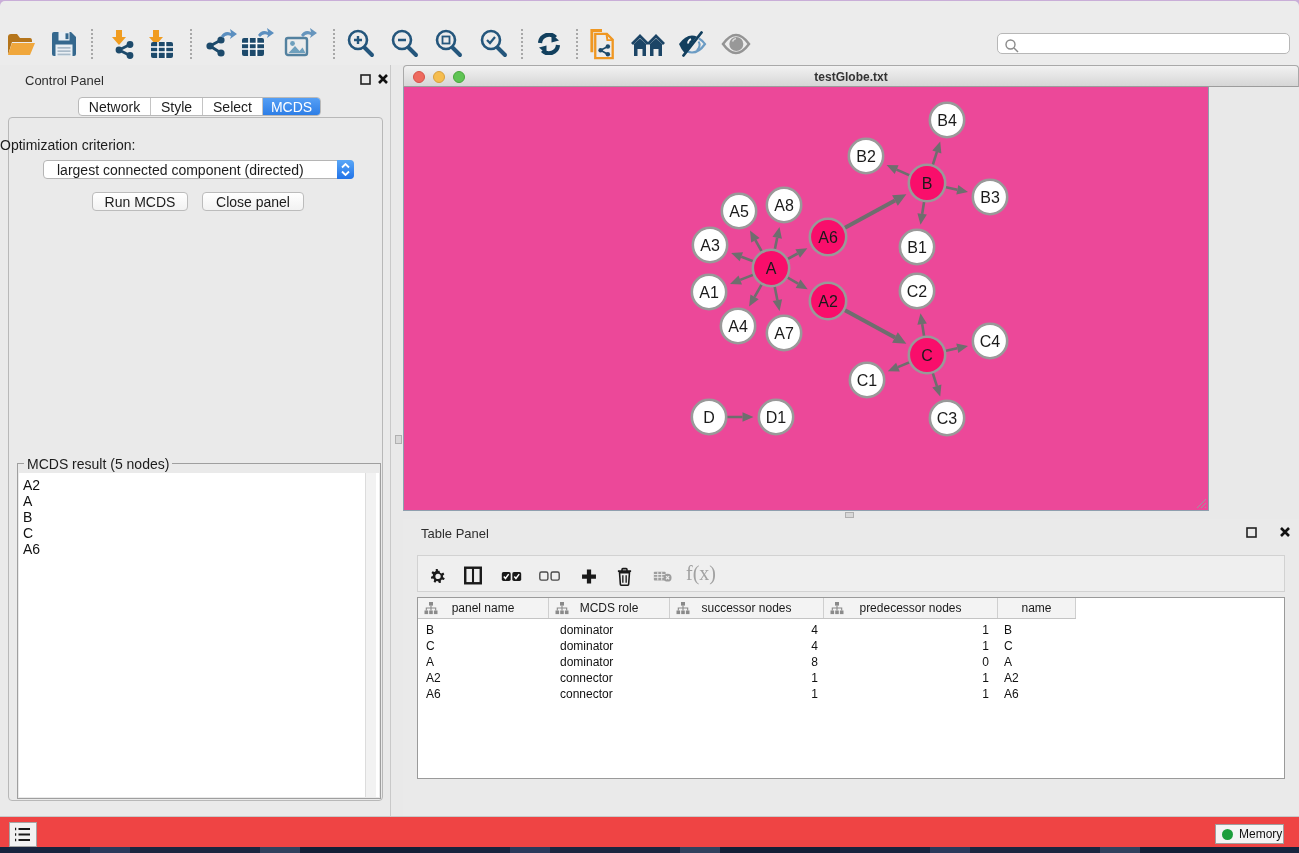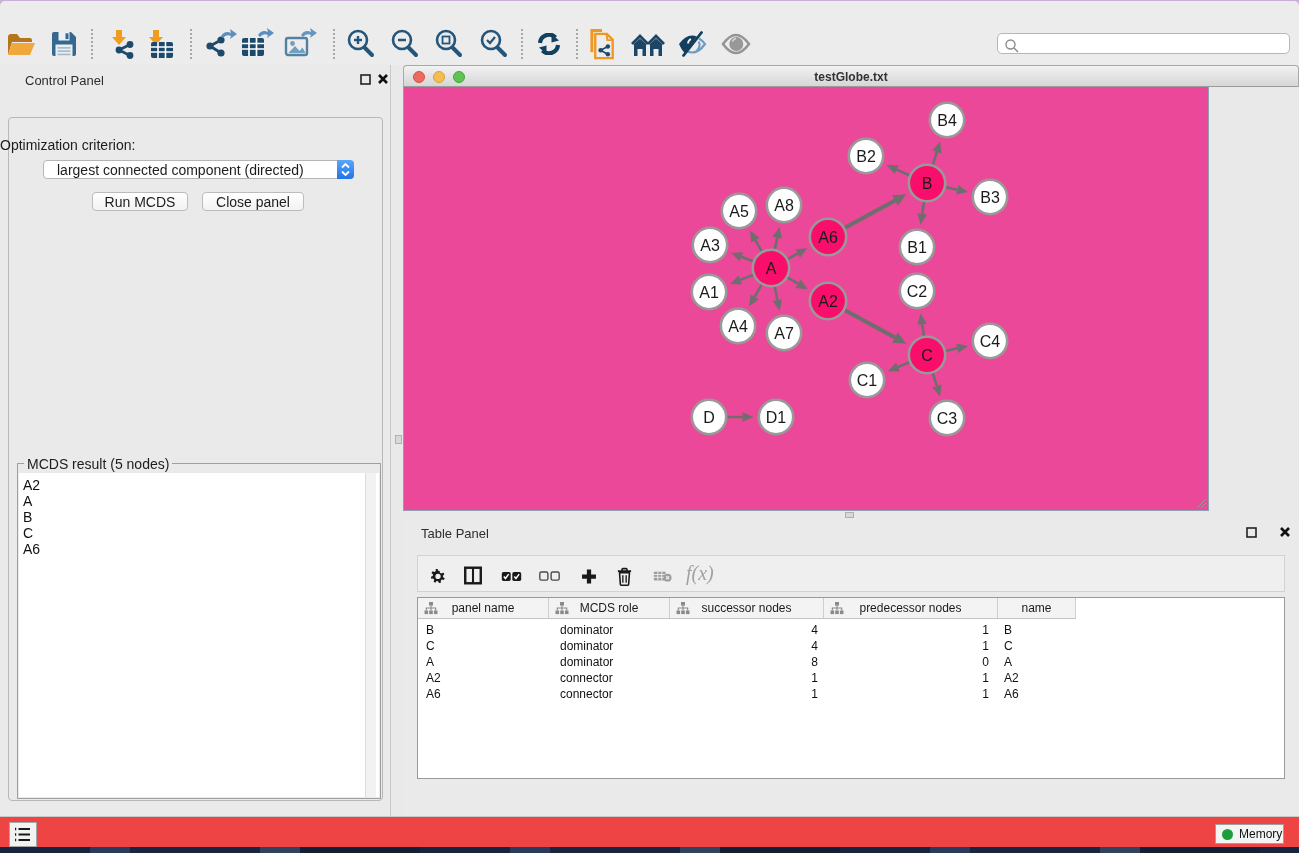--- a/index.html
+++ b/index.html
@@ -209,20 +209,26 @@
 <div id="main">
  <div id="cpanel">
   <div class="ptitle" style="left:25px;top:8px">Control Panel</div>
   <svg class="wbtn" style="left:360px;top:9px" width="11" height="11" viewBox="0 0 11 11">
           <rect x="1" y="1" width="9" height="9" fill="none" stroke="#222" stroke-width="1.6"></rect>
         </svg>
   <svg class="wbtn" style="left:377px;top:8px" width="12" height="12" viewBox="0 0 12 12">
           <path d="M2 2 L10 10 M10 2 L2 10" stroke="#111" stroke-width="2.6"></path>
         </svg>
   <div class="cpbox"></div>
+  <div class="tabs" style="left:78px;top:32px;width:243px">
+    <div class="t" style="width:72px">Network</div>
+    <div class="t" style="width:52px">Style</div>
+    <div class="t" style="width:60px">Select</div>
+    <div class="t sel" style="width:57px">MCDS</div>
+  </div>
   <div style="position:absolute;left:0;top:72px;width:391px;text-align:left;font-size:14px;color:#1c1c1c">Optimization criterion:</div>
   <div style="position:absolute;left:43px;top:95px;width:311px;height:19px;background:#fff;border:1px solid #b5b5b5;border-radius:4px">
     <div style="position:absolute;left:13px;top:1px;font-size:14px;color:#1c1c1c">largest connected component (directed)</div>
     <div style="position:absolute;right:-1px;top:-1px;width:17px;height:19px;background:linear-gradient(#5aa7f7,#2173e8);border-radius:0 4px 4px 0">
       <svg width="11" height="13" viewBox="0 0 11 13" style="position:absolute;left:3px;top:3px">
               <path d="M2 4.5 L5.5 1 L9 4.5 M2 8.5 L5.5 12 L9 8.5" fill="none" stroke="#fff" stroke-width="1.8"></path>
             </svg>
     </div>
   </div>
   <div class="macbtn" style="left:92px;top:127px;width:96px;line-height:18px">Run MCDS</div>
@@ -367,21 +373,21 @@
             <path d="M2 5 L18 5 M7 5 L7 3 Q7 2 8 2 L12 2 Q13 2 13 3 L13 5" stroke="#1a1a1a" stroke-width="1.9" fill="none"></path>
             <path d="M4 7 L16 7 L15 21 Q15 22 14 22 L6 22 Q5 22 5 21 Z" fill="none" stroke="#1a1a1a" stroke-width="1.9"></path>
             <path d="M8 10 L8 19 M12 10 L12 19" stroke="#1a1a1a" stroke-width="1.6"></path>
           </svg>
    <svg style="position:absolute;left:235px;top:15px" width="19" height="11" viewBox="0 0 24 14">
             <rect x="1" y="1" width="15" height="11" rx="1" fill="#9d9d9d"></rect>
             <path d="M1 4.5 L16 4.5 M1 8 L16 8 M6 1 L6 12 M11 1 L11 12" stroke="#efefef" stroke-width="1.2"></path>
             <circle cx="18.5" cy="8.5" r="5" fill="#9d9d9d"></circle>
             <path d="M16.5 6.5 L20.5 10.5 M20.5 6.5 L16.5 10.5" stroke="#efefef" stroke-width="1.4"></path>
           </svg>
-   <div style="position:absolute;left:268px;top:6px;font-family:'Liberation Serif',serif;font-style:italic;font-size:20px;color:#a2a2a2">f(x)</div>
+   <div style="position:absolute;left:268px;top:6px;font-family:'Liberation Serif',serif;font-size:20px;color:#a2a2a2">f(x)</div>
   </div>
   <div id="tbl">
    <div style="position:absolute;left:0;top:0;width:658px;height:21px;background:#f3f3f3;border-bottom:1px solid #c4c4c4"></div>
    <div class="th" style="left:0;width:131px">panel name</div>
    <div class="th" style="left:131px;width:121px">MCDS role</div>
    <div class="th" style="left:252px;width:154px">successor nodes</div>
    <div class="th" style="left:406px;width:174px">predecessor nodes</div>
    <div class="th" style="left:580px;width:78px">name</div>
    <svg class="hic" style="left:6px" width="14" height="13" viewBox="0 0 14 13">
             <g fill="#8a8a8a">

